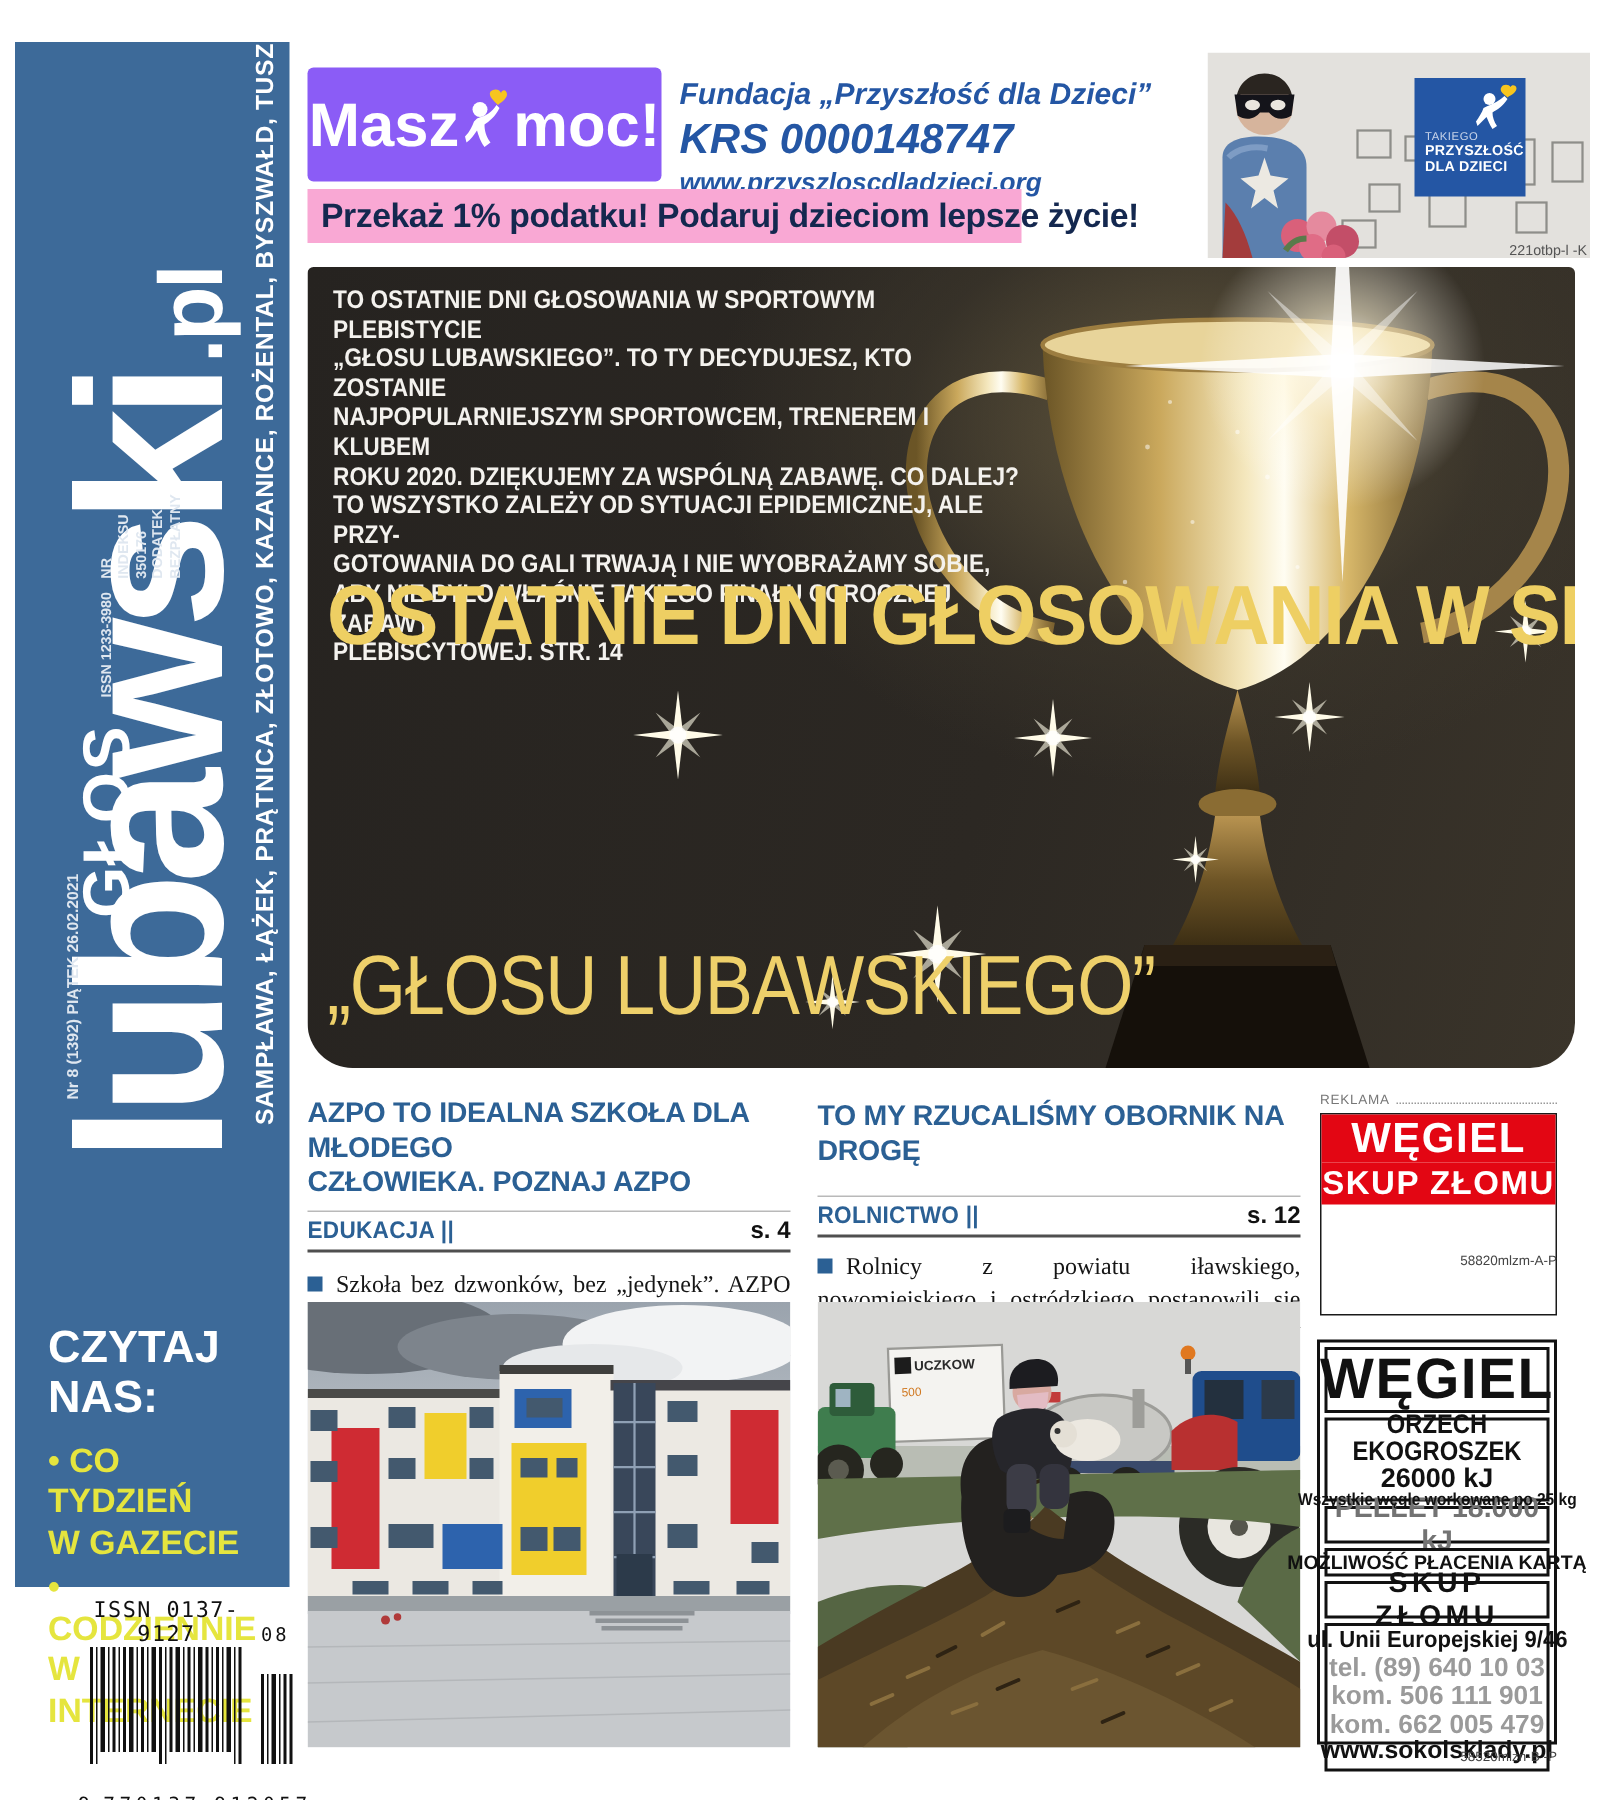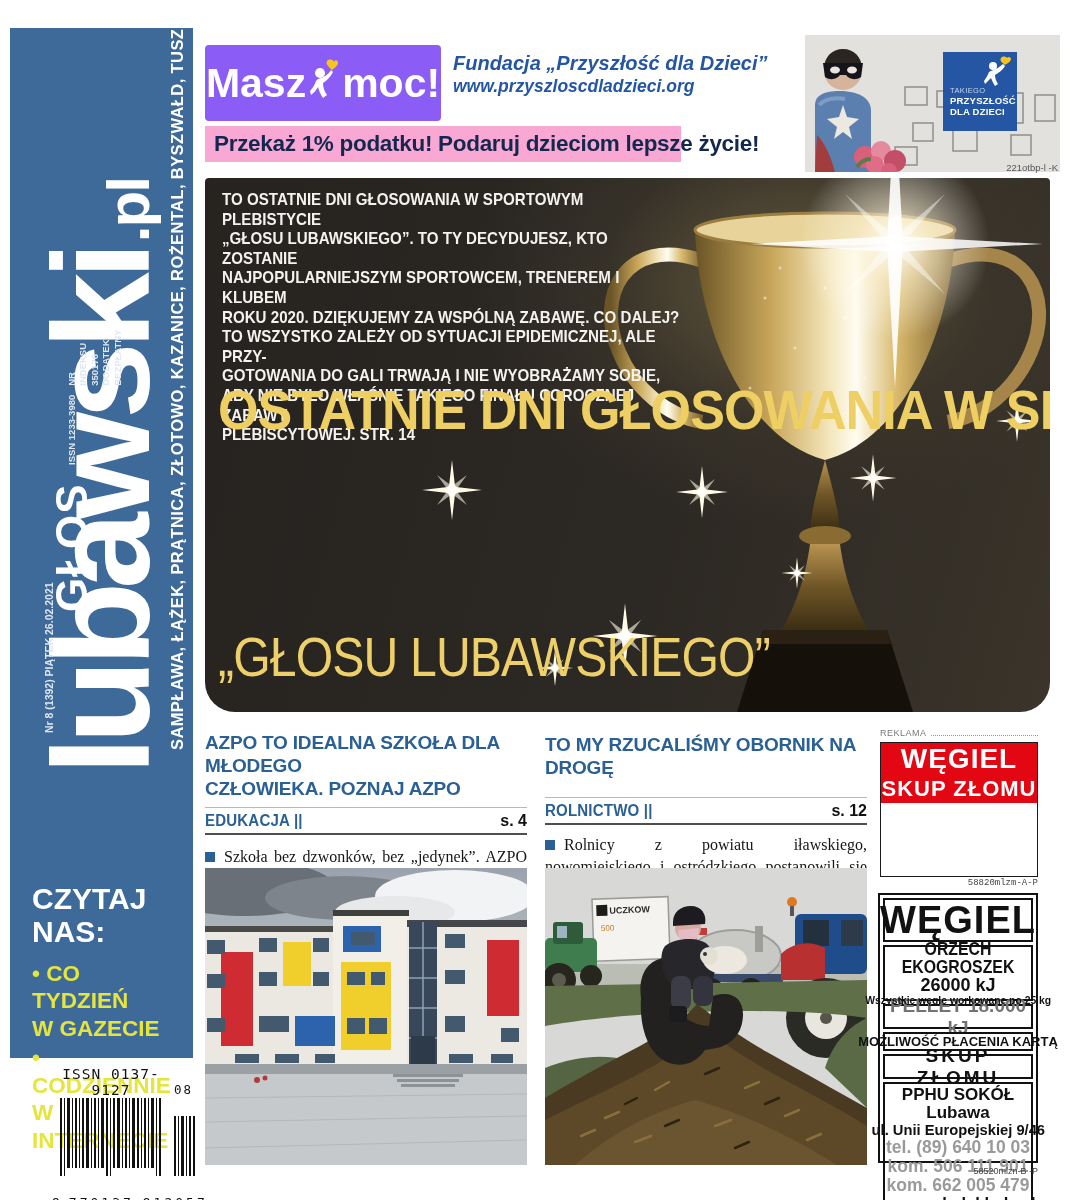--- a/index.html
+++ b/index.html
@@ -86,21 +86,21 @@
     display:flex;flex-direction:column;box-sizing:border-box;}
   #ad-basta .band{background:#e30613;color:#fff;text-align:center;font-weight:bold;}
   #ad-basta .band.top{font-size:28px;line-height:32px;height:32px;letter-spacing:1px;}
   #ad-basta .band.bot{font-size:22px;line-height:28px;height:28px;letter-spacing:1px;}
   #ad-basta .mid{flex:1;text-align:center;position:relative;}
   #ad-basta .brand{font-size:31px;font-weight:bold;font-style:italic;letter-spacing:2px;
     line-height:34px;position:relative;display:inline-block;transform:scaleY(.85);}
   #ad-basta .brand::after{content:"";position:absolute;left:-4px;right:-4px;top:6px;height:2px;background:#111;}
   #ad-basta .addr{font-size:14.5px;font-weight:bold;line-height:15px;}
   #ad-basta .phone{font-size:22px;font-weight:bold;line-height:24px;letter-spacing:-.5px;}
-  #code-a{left:880px;top:878px;width:158px;font-family:Liberation Mono, monospace;}
+  #code-a{left:880px;top:835px;width:158px;}
   #ad-sokol{left:878px;top:893px;width:160px;height:270px;border:2px solid #111;background:#fff;
     box-sizing:border-box;padding:3px;display:flex;flex-direction:column;gap:3px;}
   #ad-sokol .bx{border:2px solid #111;box-sizing:border-box;display:flex;flex-direction:column;
     align-items:center;justify-content:center;text-align:center;}
   #ad-sokol .b1{height:44px;font-size:38px;font-weight:900;letter-spacing:1px;transform-origin:center;}
   #ad-sokol .b2{height:56px;line-height:1.02;}
   #ad-sokol .b2 .p1{font-size:18px;font-weight:bold;transform:scaleX(.88);}
   #ad-sokol .b2 .p2{font-size:18px;font-weight:bold;}
   #ad-sokol .b2 .p3{font-size:11.5px;font-weight:bold;transform:scaleX(.9);white-space:nowrap;}
   #ad-sokol .b3{height:25px;font-size:19px;font-weight:bold;color:#737373;transform-origin:center;}
@@ -192,20 +192,21 @@
     <span>Masz</span>
     <svg width="28" height="48" viewBox="0 0 28 48">
       <path d="M17,2 C19,0 23,0 24,3 C25,0 28,1 28,4 C28,7 23,10 22,11 C20,9 15,5 17,2 Z" fill="#f7c51e"></path>
       <circle cx="10" cy="14" r="5" fill="#fff"></circle>
       <path d="M8,20 C14,18 18,16 21,11 L23,13 C20,19 16,22 13,24 C13,28 14,32 17,36 L13,39 C10,35 9,31 8,28 C6,31 4,34 1,36 L0,32 C3,29 5,25 6,22 Z" fill="#fff"></path>
     </svg>
     <span>moc!</span>
   </div>
   <div class="info">
     <div class="org">Fundacja „Przyszłość dla Dzieci”</div>
+    <div class="krs">KRS 0000148747</div>
     <div class="url">www.przyszloscdladzieci.org</div>
   </div>
   <div class="yellowbar">Przekaż 1% podatku! Podaruj dzieciom lepsze życie!</div>
   <svg class="photo" viewBox="0 0 255 137">
     <rect width="255" height="137" fill="#e3e1dd"></rect>
     <g fill="none" stroke="#8e8e8a" stroke-width="1.5">
       <rect x="100" y="52" width="22" height="18"></rect>
         <rect x="132" y="56" width="20" height="16"></rect>
       <rect x="163" y="28" width="26" height="40"></rect>
         <line x1="176" y1="28" x2="176" y2="68"></line>
@@ -549,21 +550,20 @@
   <div class="bx b1">WĘGIEL</div>
   <div class="bx b2">
     <div class="p1">ORZECH EKOGROSZEK</div>
     <div class="p2">26000 kJ</div>
     <div class="p3">Wszystkie węgle workowane po 25 kg</div>
   </div>
   <div class="bx b3">PELLET 18.000 kJ</div>
   <div class="bx b4">MOŻLIWOŚĆ PŁACENIA KARTĄ</div>
   <div class="bx b5">SKUP ZŁOMU</div>
   <div class="bx b6">
-    <div class="c1">PPHU SOKÓŁ Lubawa</div>
     <div class="c2">ul. Unii Europejskiej 9/46</div>
     <div class="tel">tel. (89) 640 10 03</div>
     <div class="tel">kom. 506 111 901</div>
     <div class="tel">kom. 662 005 479</div>
     <div class="url">www.sokolsklady.pl</div>
   </div>
 </div>
 <div id="code-b" class="abs adcode">58520mlzn-B -P</div>
 
 </body></html>

